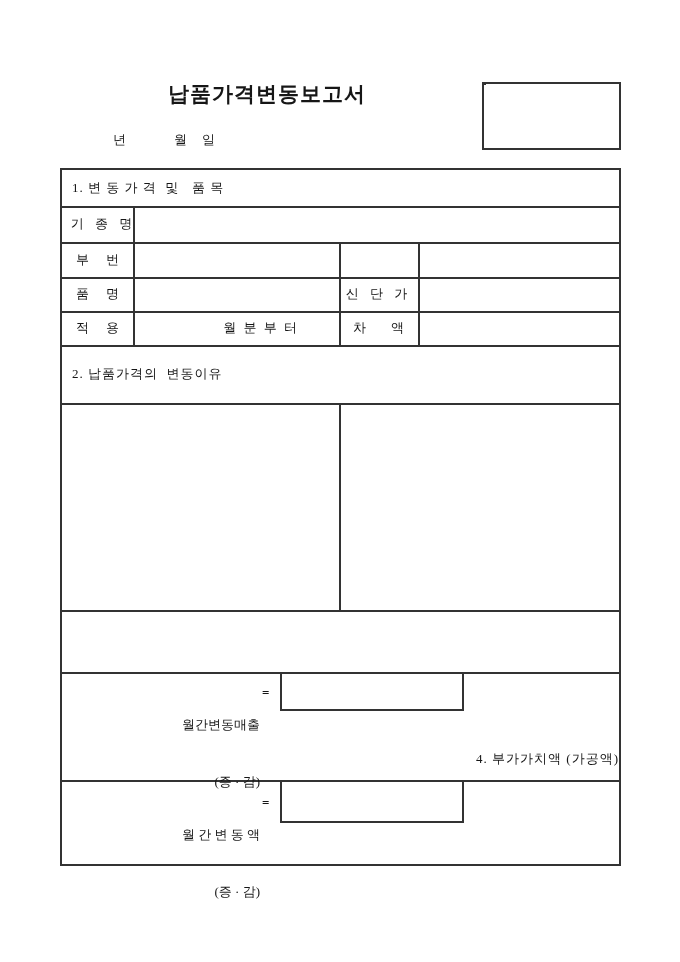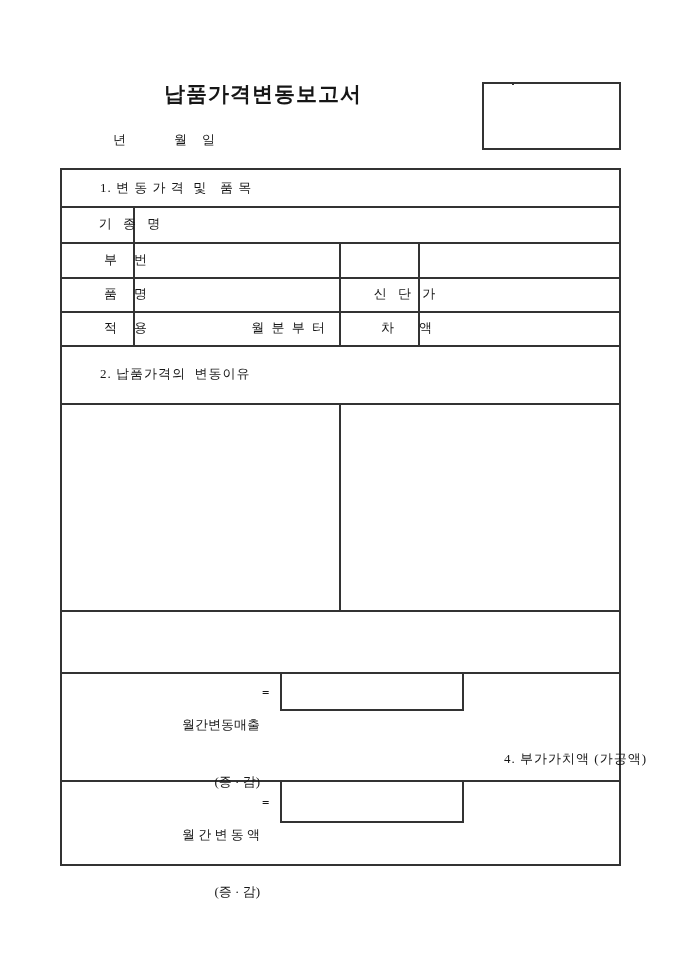--- a/index.html
+++ b/index.html
@@ -3,41 +3,41 @@
 <meta charset="utf-8">
 <style>
   html,body{margin:0;padding:0;background:#888;}
   .page{
     position:relative;width:680px;height:962px;background:#ffffff;
     font-family:"Liberation Serif","DejaVu Serif",serif;color:#161616;
     overflow:hidden;
   }
   .abs{position:absolute;}
   .doc-title{
-    left:158px;top:80px;width:210px;font-size:21px;font-weight:bold;
-    letter-spacing:1px;white-space:pre;text-align:center;
+    left:168px;top:80px;width:210px;font-size:21px;font-weight:bold;
+    letter-spacing:1px;white-space:pre;
   }
   .date-word{top:131px;font-size:13px;}
   
   .approval{
     left:482px;top:82px;width:139px;height:68px;
     border:2px solid #333;box-sizing:border-box;
     display:grid;grid-template-columns:36px 41px 1fr;grid-template-rows:16px 1fr;
   }
   .approval .cell{box-sizing:border-box;}
   .approval .cl{border-left:2px solid #333;}
   .approval .ct{border-top:1.5px solid #333;}
   
   .form{
     left:60px;top:168px;width:561px;height:698px;
     border:2px solid #333;box-sizing:border-box;
   }
   .hline{position:absolute;left:0;width:100%;height:1.6px;background:#333;}
   .vline{position:absolute;width:1.6px;background:#333;}
-  .cell{position:absolute;font-size:13px;white-space:pre;box-sizing:border-box;margin-left:28px;}
+  .cell{position:absolute;font-size:13px;white-space:pre;box-sizing:border-box;}
   .vcenter{display:flex;align-items:center;}
   .hcenter{justify-content:center;}
   .pair{display:flex;align-items:center;justify-content:space-between;padding:0 14px;}
   .heading{font-size:13px;letter-spacing:1px;padding-left:10px;}
   .spread{letter-spacing:4px;}
   .note-cell{justify-content:flex-end;padding-right:40px;letter-spacing:2px;}
   .amt-label{text-align:right;font-size:13px;line-height:19px;white-space:pre;}
   .equals{font-size:13px;font-weight:bold;}
   .entry-box{position:absolute;border:2px solid #333;box-sizing:border-box;background:#fff;}
 </style>

